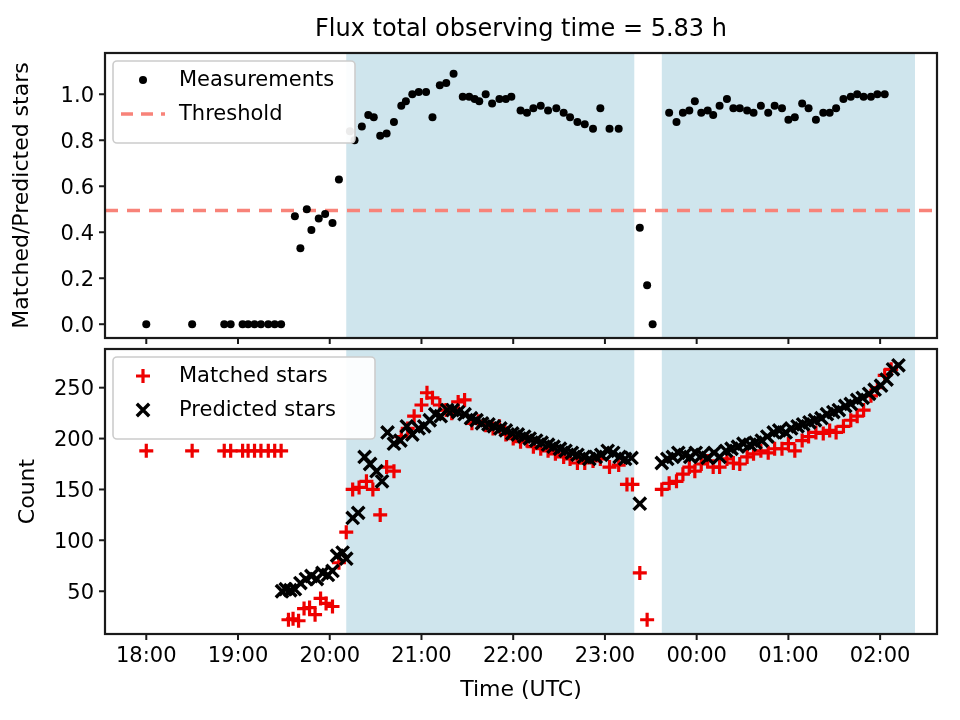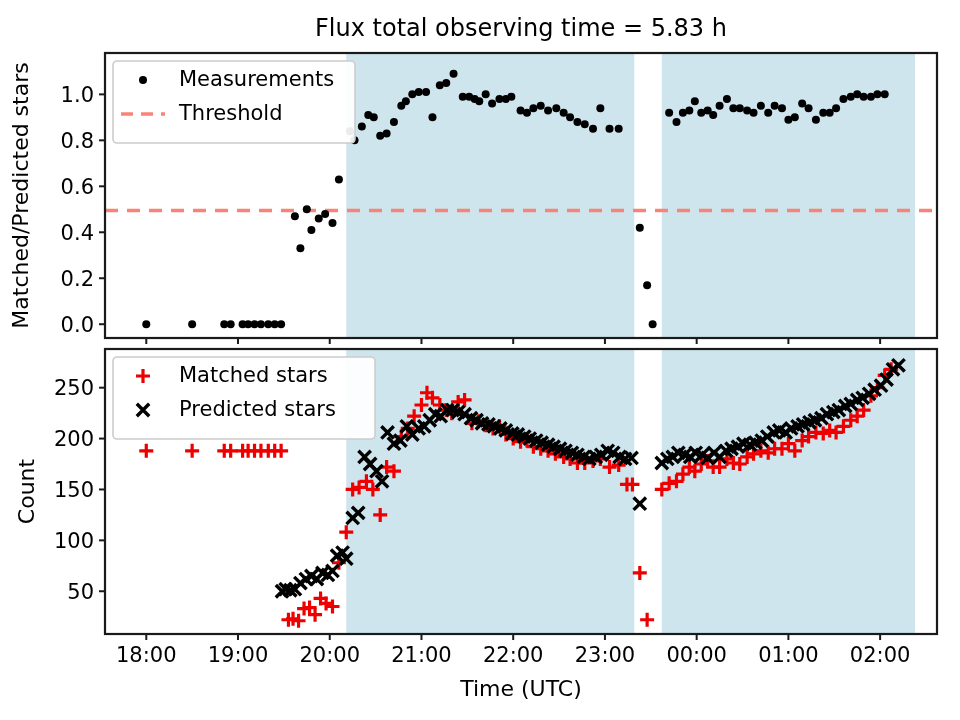--- a/index.html
+++ b/index.html
@@ -7,20 +7,21 @@
     padding: 0;
     background: #ffffff;
   }
   #figure {
     position: relative;
     width: 960px;
     height: 720px;
     background: #ffffff;
     font-family: "DejaVu Sans", sans-serif;
     overflow: hidden;
+    border-radius: 28px;
   }
   svg { display: block; }
   .axis-frame {
     fill: none;
     stroke: #1a1a1a;
     stroke-width: 2.2;
   }
   .tick-line {
     stroke: #1a1a1a;
     stroke-width: 2.0;

